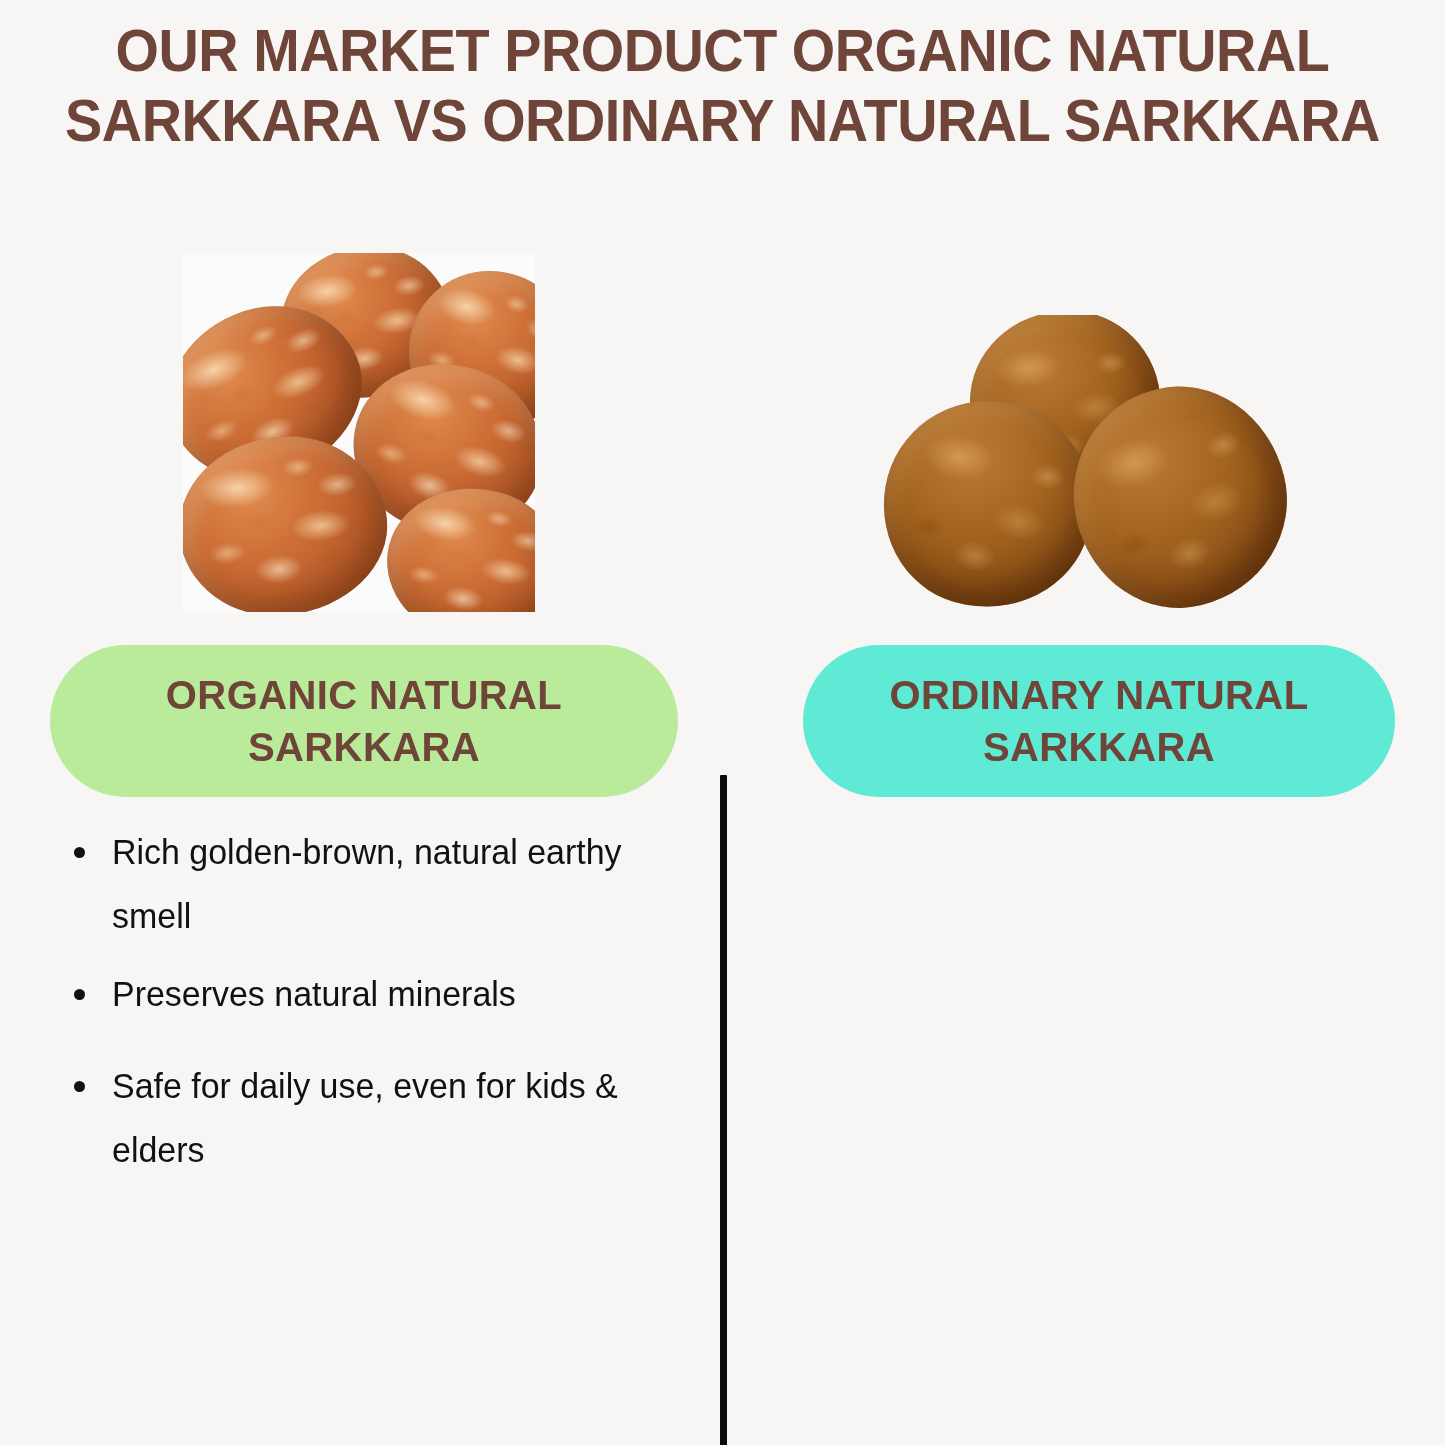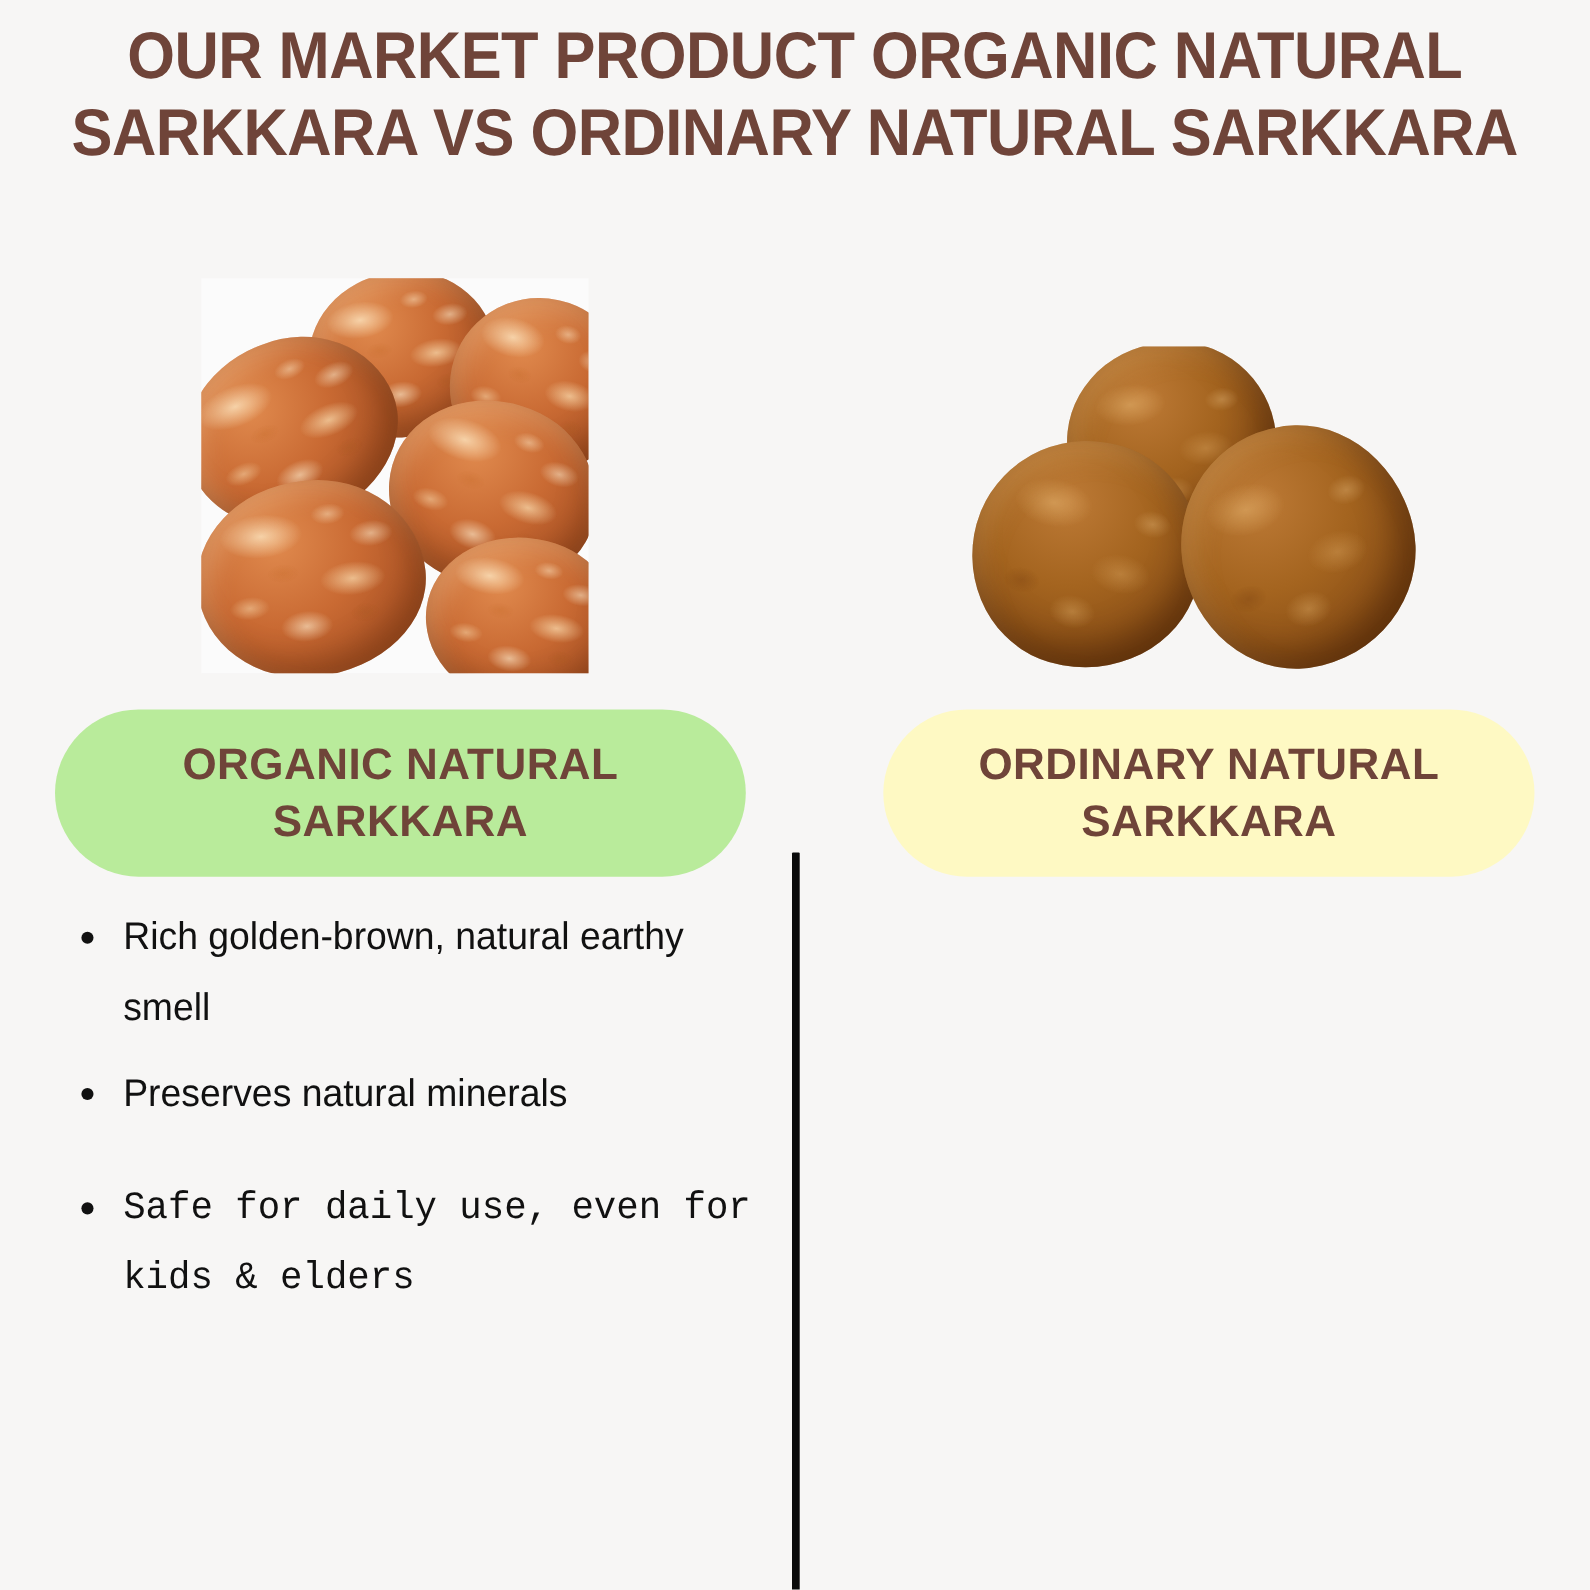--- a/index.html
+++ b/index.html
@@ -147,21 +147,21 @@
     top: 435px;
     width: 628px;
     height: 152px;
     background: #b9eb9b;
   }
   .badge-right {
     left: 803px;
     top: 435px;
     width: 592px;
     height: 152px;
-    background: #fef9c3;
+    background: #5eead4;
   }
 
   
   .bullets {
     position: absolute;
     list-style: none;
     margin: 0;
     padding: 0;
     color: #111111;
     font-size: 35px;
@@ -189,21 +189,21 @@
     width: 11px;
     height: 11px;
     border-radius: 50%;
     background: #111111;
   }
   .bullets li .txt {
     display: block;
     transform: scaleX(0.97);
     transform-origin: left center;
   }
-  .bullets-left li.gap { margin-top: 40px; font-family: Liberation Mono, monospace; }
+  .bullets-left li.gap { margin-top: 28px; }
 </style>
 </head>
 <body>
 
 <div class="title-block">
   <span class="title-line">OUR MARKET PRODUCT  ORGANIC NATURAL</span>
   <span class="title-line">SARKKARA VS ORDINARY NATURAL SARKKARA</span>
 </div>
 
 <div class="columns">

